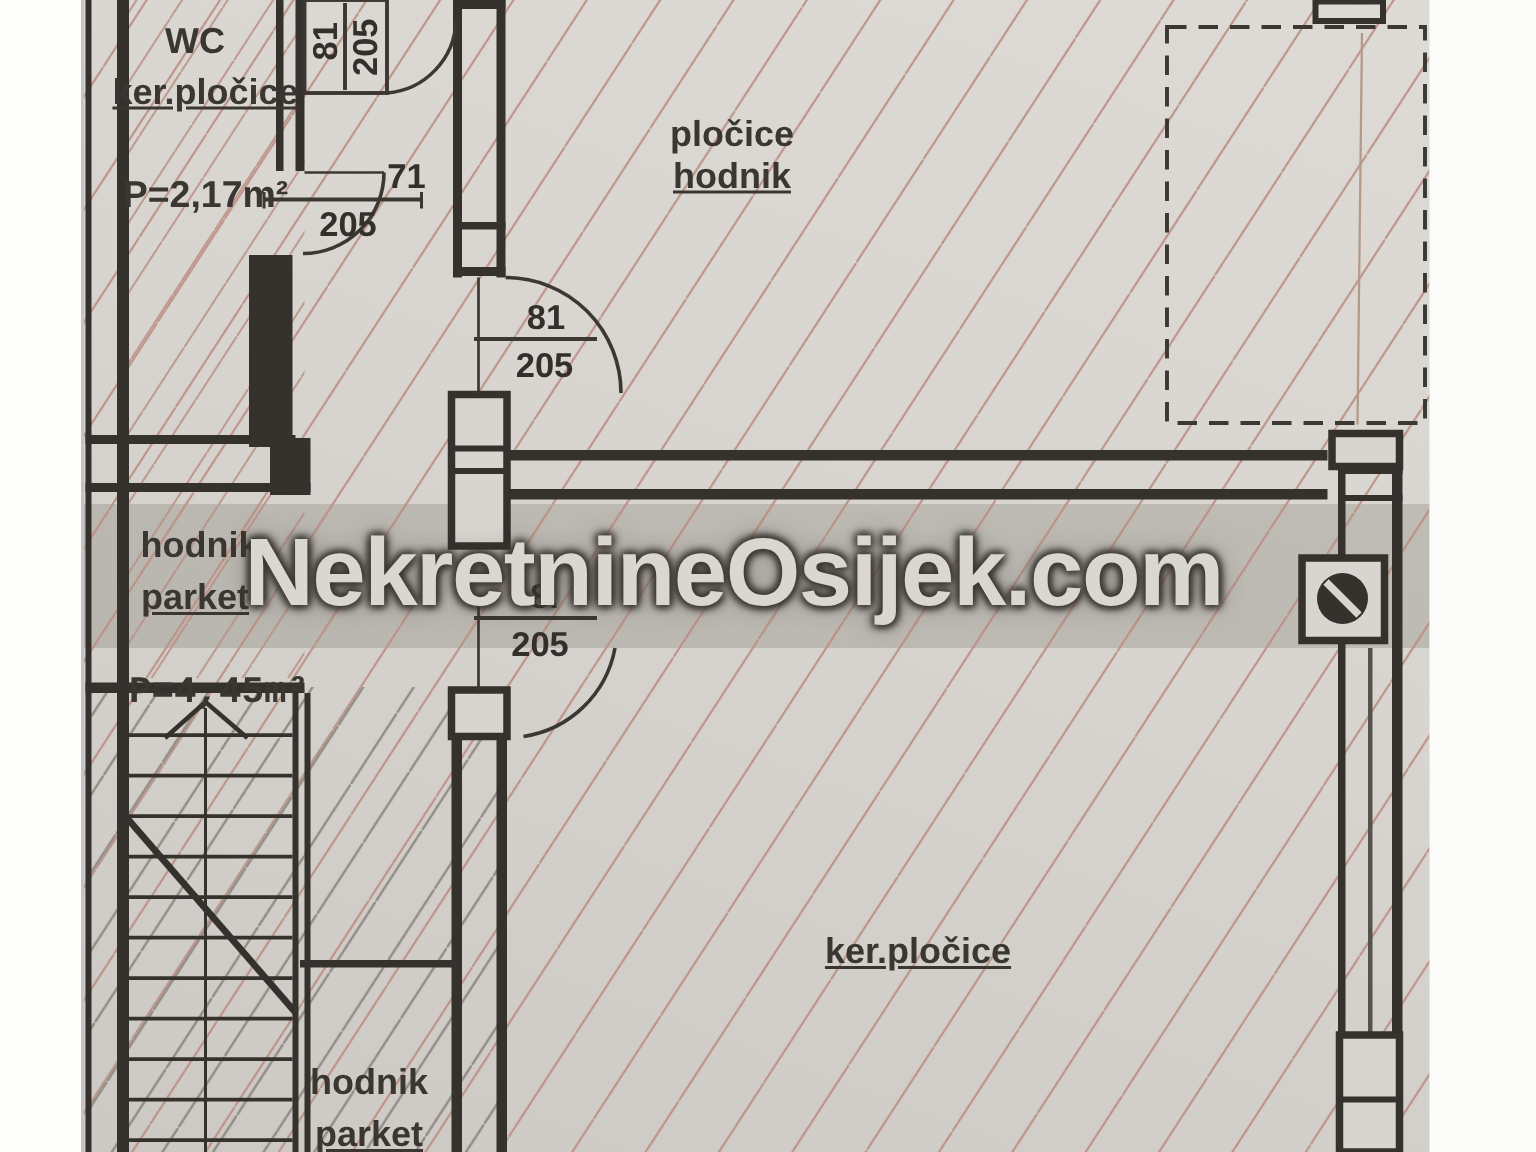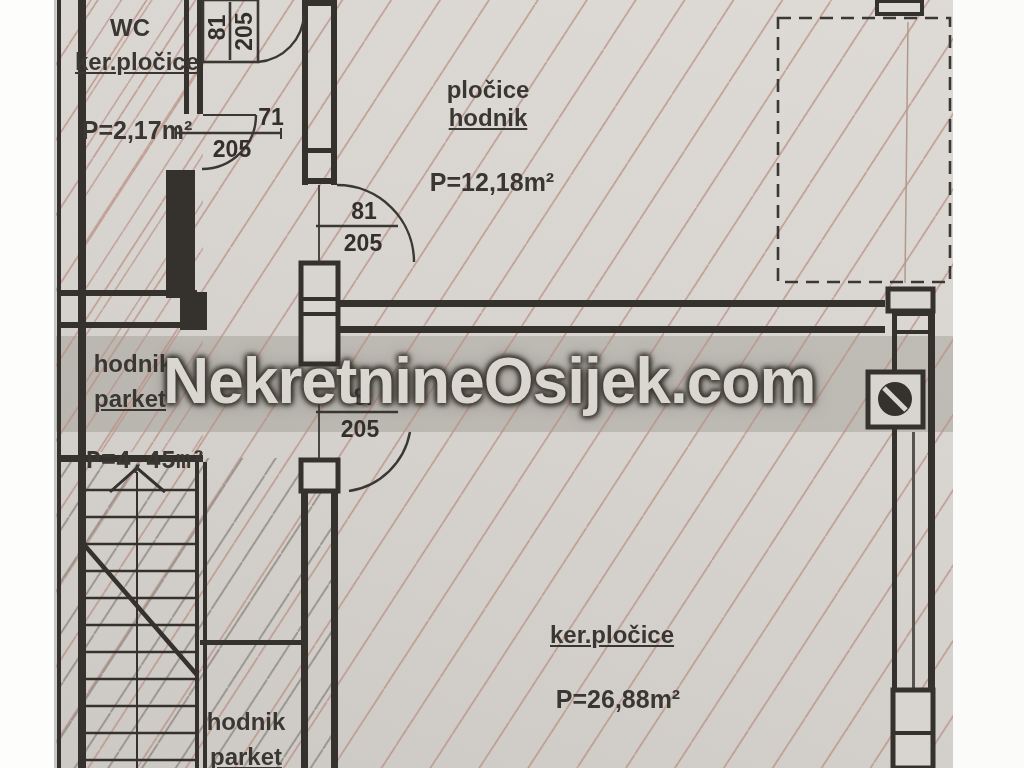--- a/index.html
+++ b/index.html
@@ -165,28 +165,26 @@
       <rect x="953" y="0" width="71" height="768" fill="#fbfbfa"></rect>
     </g>
   </svg>
 
   <div class="lbl room-name" style="left:130px;top:14px;">WC</div>
   <div class="lbl room-floor" style="left:137px;top:48px;">ker.pločice</div>
   <div class="lbl room-area" style="left:137px;top:84px;">P=2,17m²</div>
 
   <div class="lbl room-name" style="left:488px;top:76px;">pločice</div>
   <div class="lbl room-floor" style="left:488px;top:104px;">hodnik</div>
-  <div class="lbl room-area" style="left:492px;top:136px;">P=12,18m²</div>
 
   <div class="lbl room-name" style="left:133px;top:350px;">hodnik</div>
   <div class="lbl room-floor" style="left:130px;top:385px;">parket</div>
   <div class="lbl room-area" style="left:146px;top:415px;font-family:Liberation Mono, monospace;">P=4,45m²</div>
 
   <div class="lbl room-floor" style="left:612px;top:621px;">ker.pločice</div>
-  <div class="lbl room-area" style="left:618px;top:653px;">P=26,88m²</div>
 
   <div class="lbl room-name" style="left:246px;top:708px;">hodnik</div>
   <div class="lbl room-floor" style="left:246px;top:743px;">parket</div>
 
   <div class="lbl door-num rot" style="left:217px;top:14px;">81</div>
   <div class="lbl door-num rot" style="left:244px;top:18px;">205</div>
 
   <div class="lbl door-num" style="left:230px;top:104px;margin-left:41px;">71</div>
   <div class="lbl door-num" style="left:232px;top:136px;">205</div>
 

